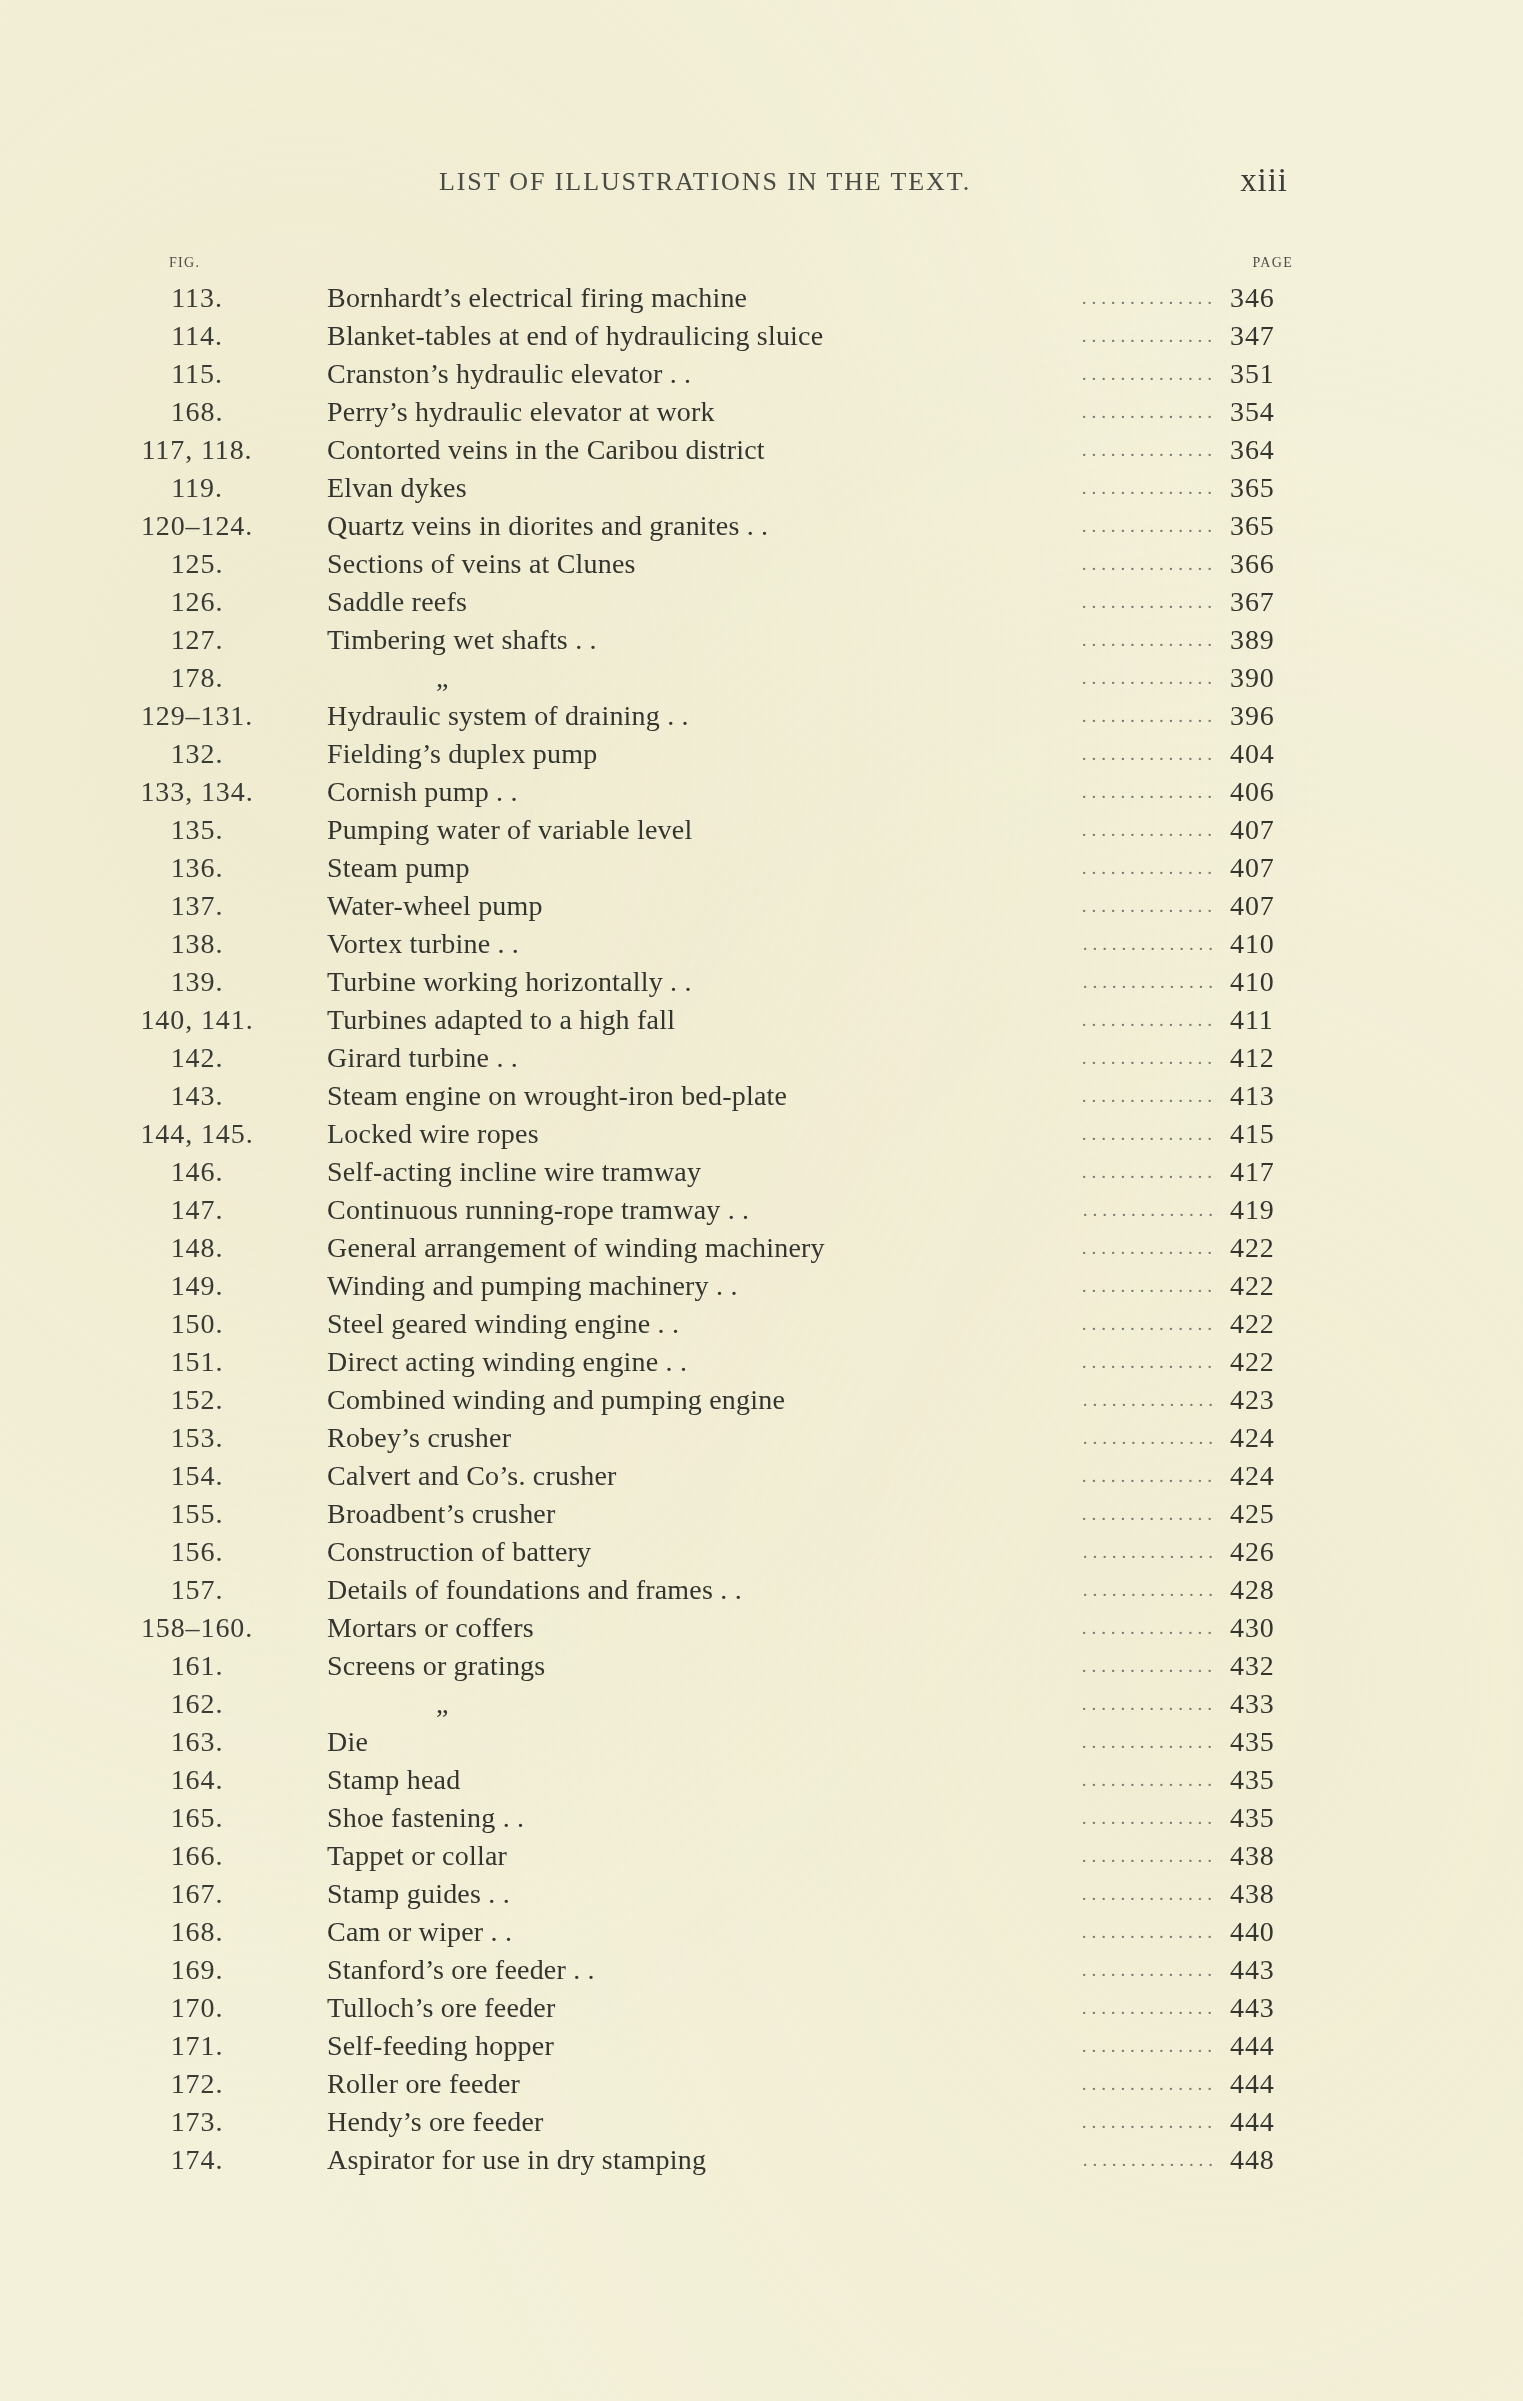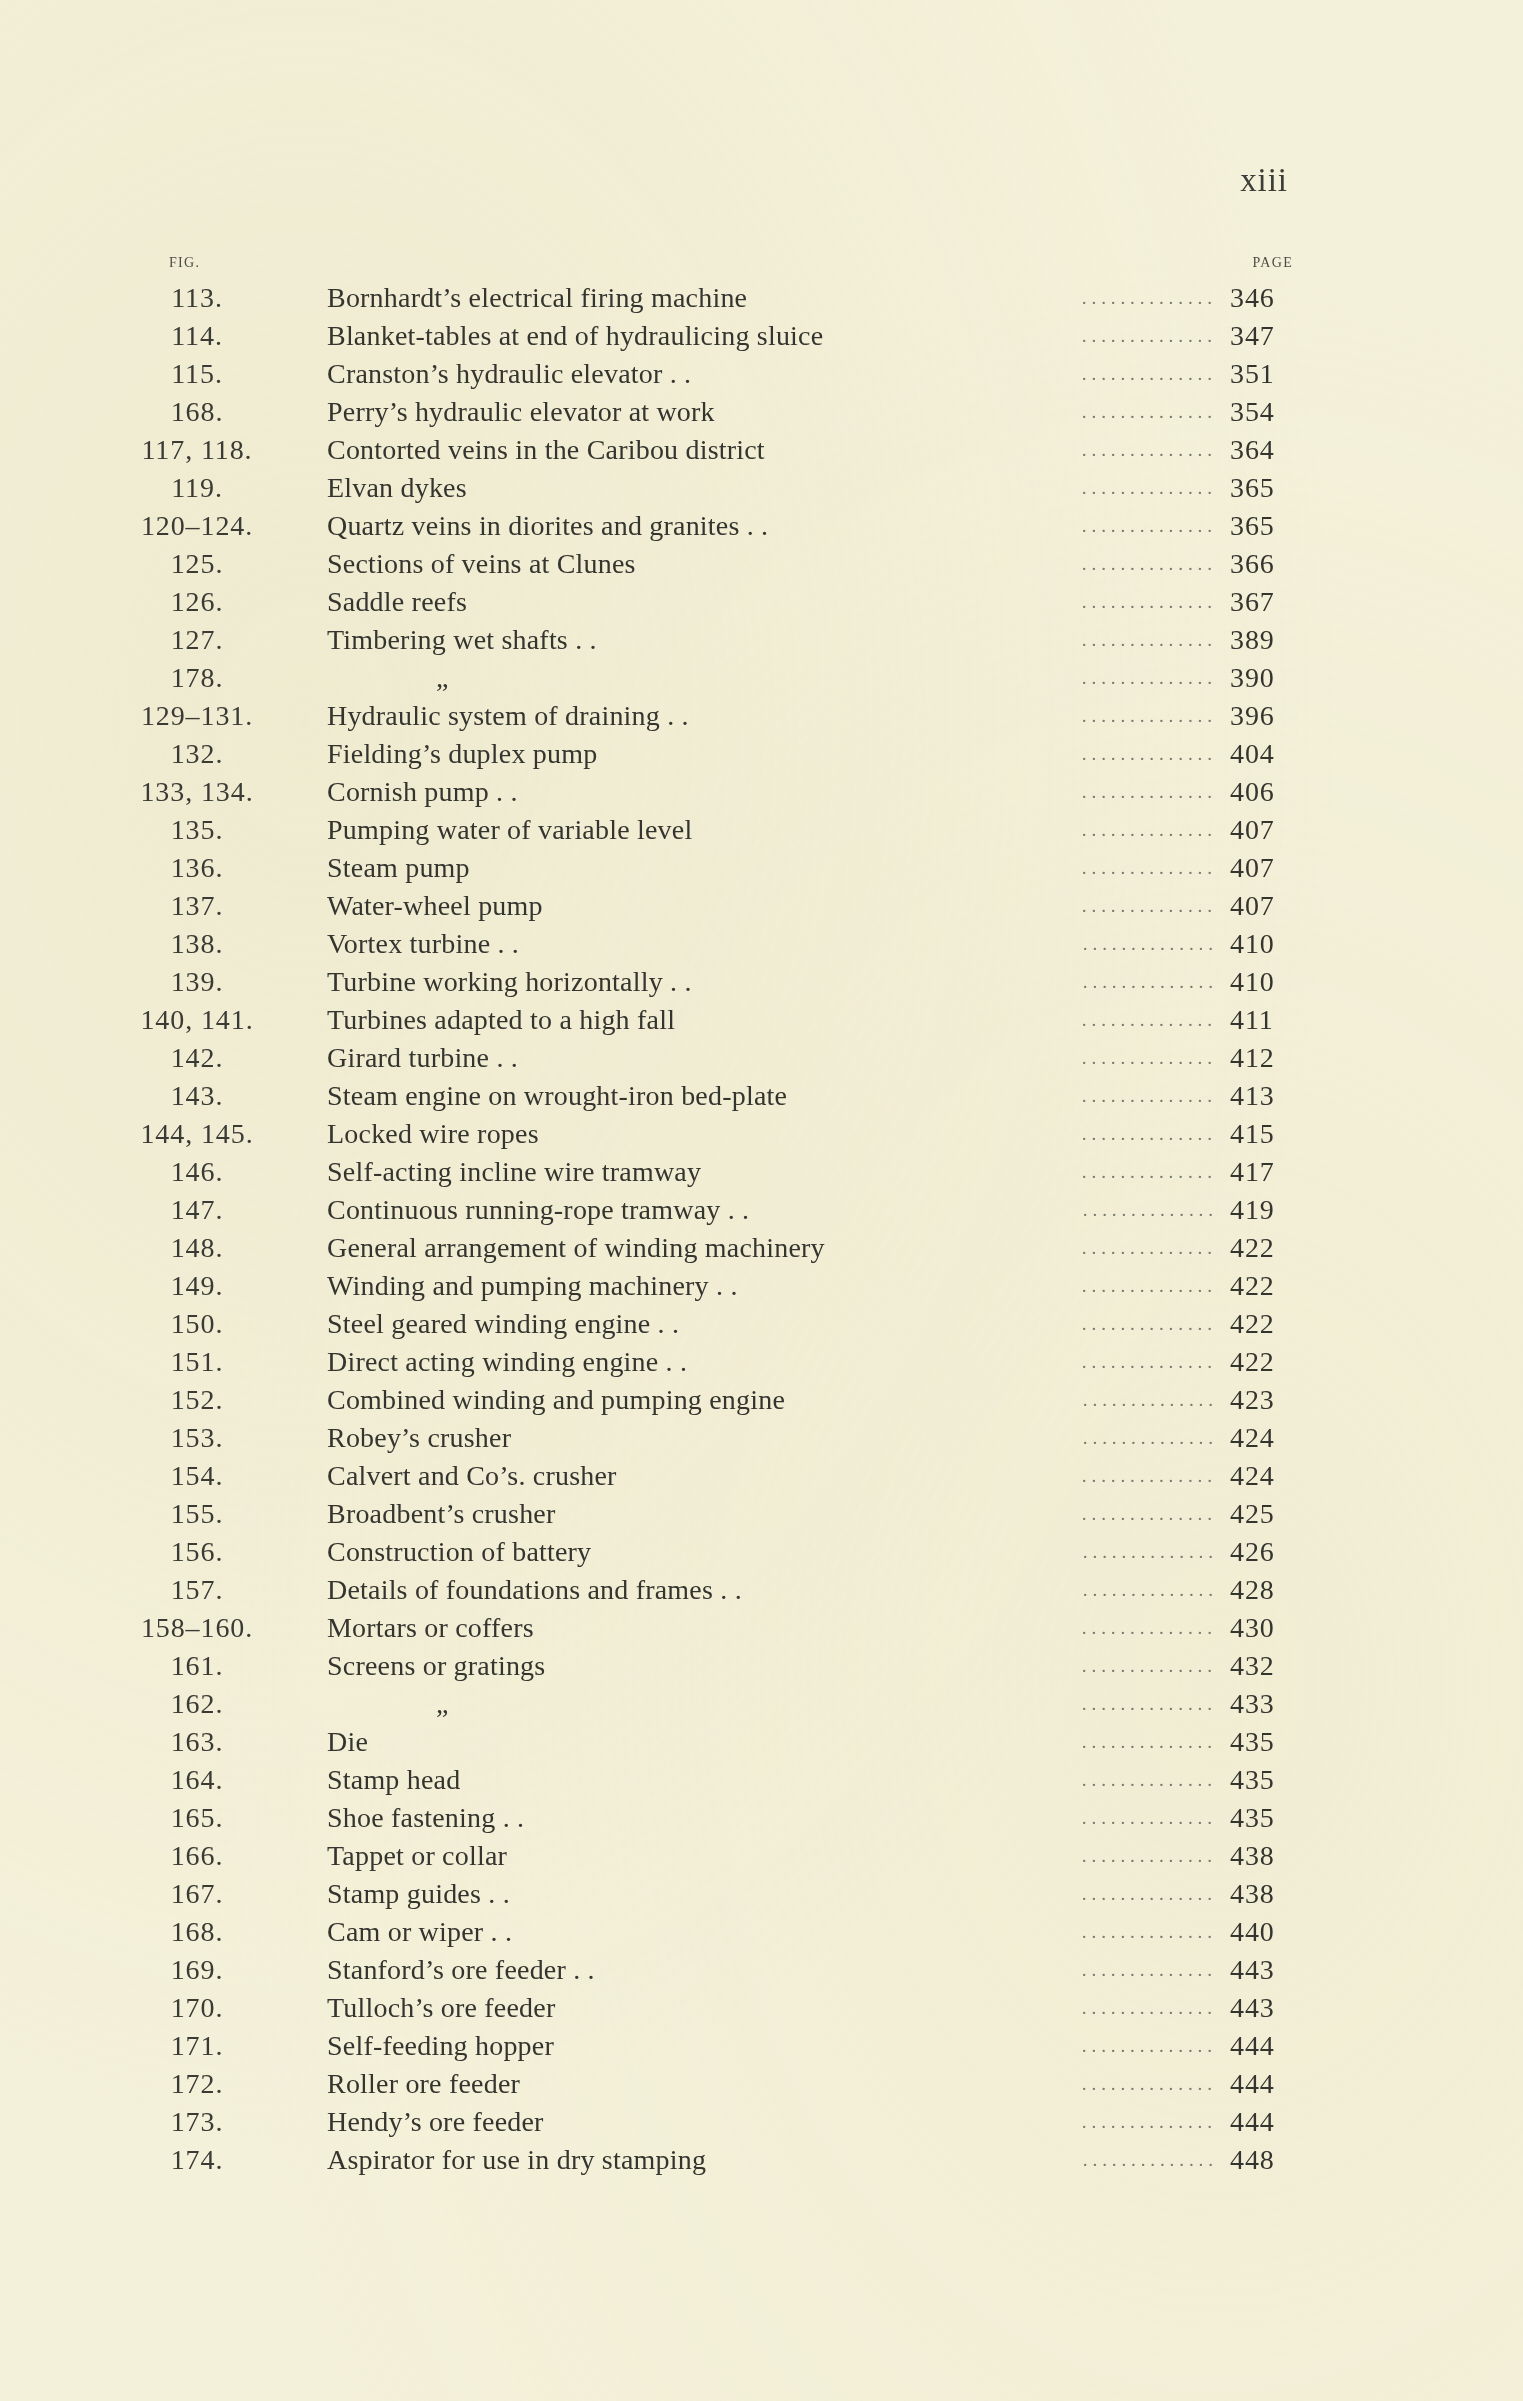--- a/index.html
+++ b/index.html
@@ -109,20 +109,21 @@
       width: 74px;
       color: #35352f;
       letter-spacing: 0.9px;
     }
   </style>
 </head>
 <body>
 
 <div class="page">
   <div class="running-head">
+    <div class="running-title">LIST OF ILLUSTRATIONS IN THE TEXT.</div>
     <div class="folio">xiii</div>
   </div>
 
   <div class="col-head fig">FIG.</div>
   <div class="col-head page-lbl">PAGE</div>
 
   <div class="list" id="illustration-list">
       <div class="row">
         <span class="fig-num">113.</span>
         <span class="desc">Bornhardt’s electrical firing machine</span>

